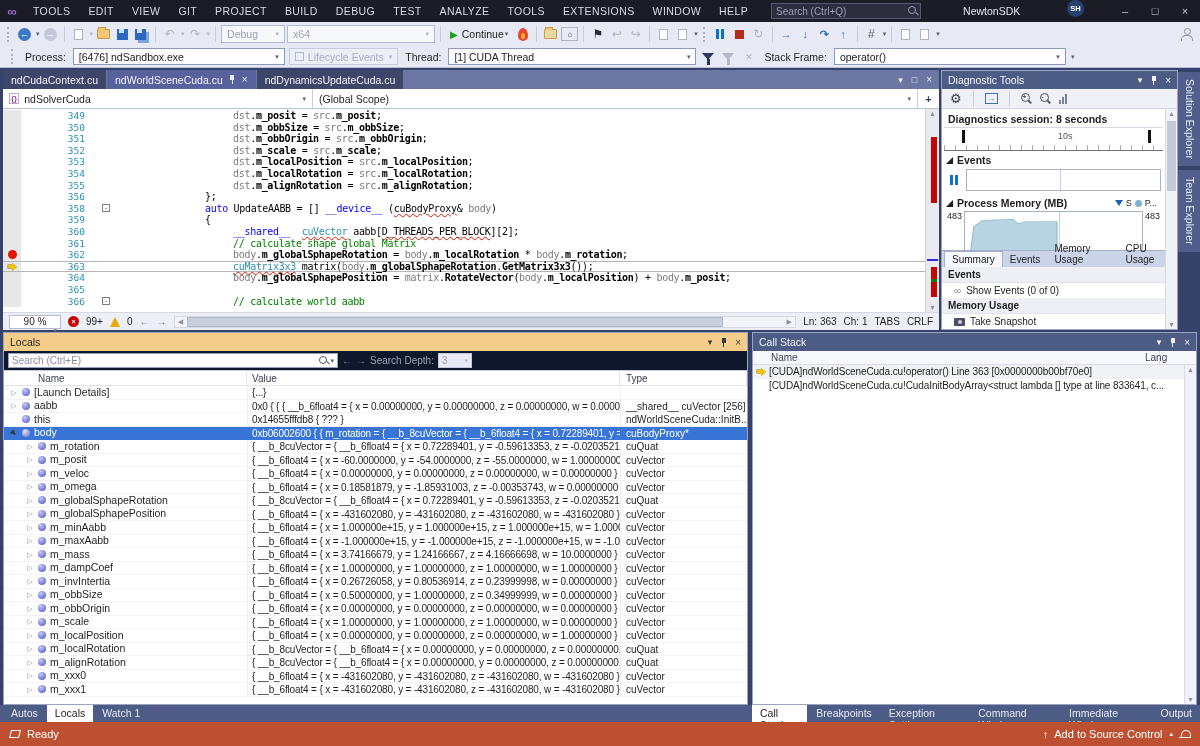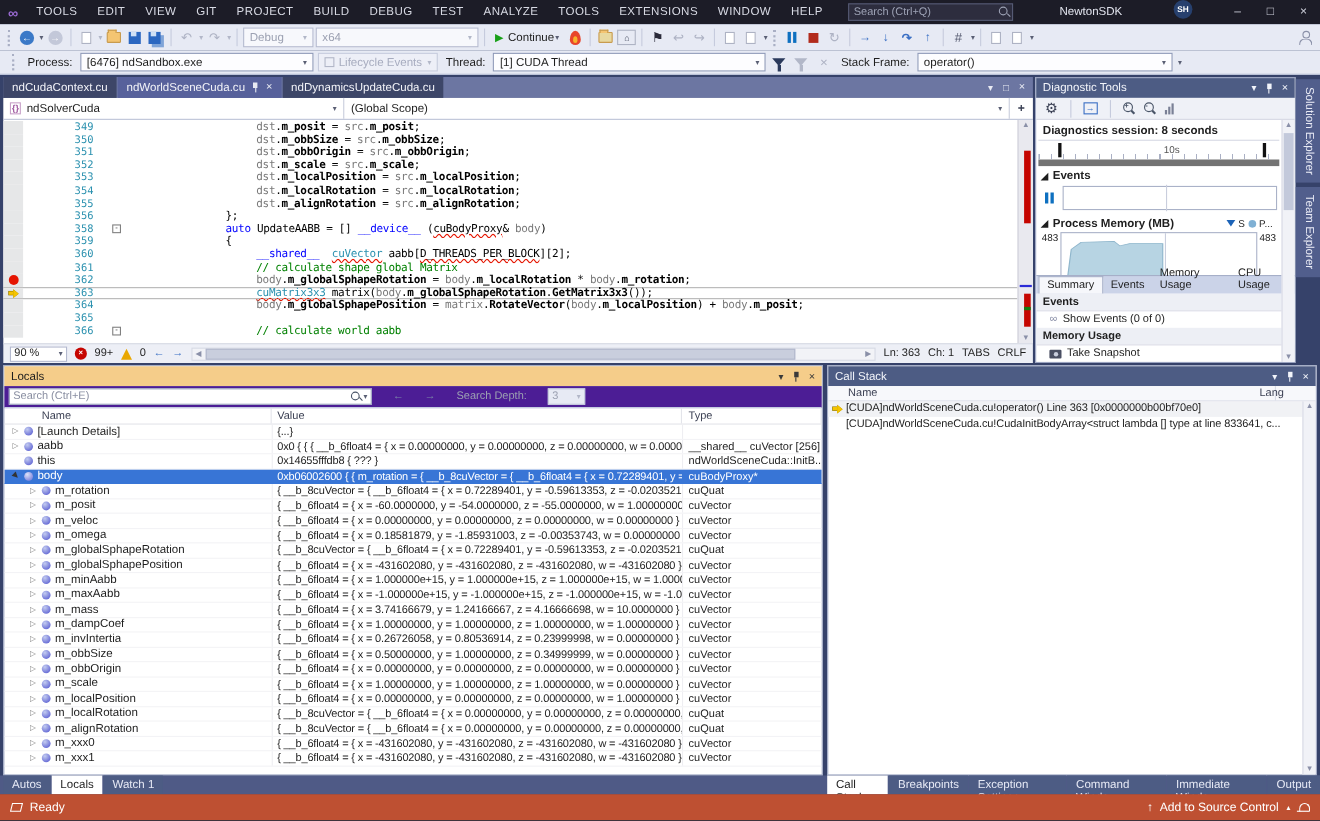--- a/index.html
+++ b/index.html
@@ -111,21 +111,21 @@
   .cl-code { flex:1; font-family:"DejaVu Sans Mono",monospace; font-size:10px; letter-spacing:-0.3px; }
   .tk-k { color:#0000FF; } .tk-t { color:#2B91AF; } .tk-c { color:#008000; }
   .tk-v { color:#7A7A7A; } .tk-m { color:#000; font-weight:600; } .tk-p { color:#000; }
   .sq { text-decoration:underline; text-decoration-style:wavy; text-decoration-color:#E51400; text-decoration-thickness:1px; text-underline-offset:1px; }
   #ed-vscroll { position:absolute; right:0; top:0; bottom:0; width:14px; background:#E9E9EF; border-left:1px solid #CFCFDA; }
   #ed-vscroll .arr { position:absolute; left:0; width:13px; text-align:center; font-size:7px; color:#8A90A8; }
   .emark { position:absolute; right:2px; width:6px; background:#C50500; }
   #ed-blueline { position:absolute; right:1px; width:11px; height:2px; background:#2B2BD7; top:150px; }
   #ed-gmark { position:absolute; right:2px; width:6px; height:3px; background:#107C10; top:170px; }
   #editorbar { height:18px; background:#EDEFF6; border-top:1px solid #D6D9E4; display:flex; align-items:center; padding:0 6px; gap:7px; font-size:10px; }
-  #zoomcombo { width:52px; height:14px; background:#fff; border:1px solid #B4BACF; display:flex; align-items:center; padding:0 3px; }
+  #zoomcombo { width:52px; height:14px; background:#fff; border:1px solid #B4BACF; display:flex; align-items:center; padding:0 3px;flex-direction:column; }
   #zoomcombo .caret { margin-left:auto; }
   .errbadge { width:11px; height:11px; border-radius:50%; background:#C50500; color:#fff; font-size:7px;
     display:flex; align-items:center; justify-content:center; font-weight:bold; }
   .warntri { width:0; height:0; border-left:5.5px solid transparent; border-right:5.5px solid transparent; border-bottom:10px solid #E9A700; }
   .bluenav { color:#3A6FC4; font-weight:bold; font-size:10px; }
   #hsb { flex:1; height:12px; display:flex; align-items:center; background:#F2F3F7; border:1px solid #D6D9E4; }
   #hsb .arr { width:12px; text-align:center; font-size:7px; color:#8A90A8; }
   #hsb .thumb { flex:1; height:10px; background:#C9CEDD; border:1px solid #B2B8CC; margin-right:60px; }
   .ebr { color:#1E1E1E; }
   
@@ -140,21 +140,21 @@
   .gear { font-size:13px; color:#3A4054; }
   .exporti { width:13px; height:11px; border:1px solid #3A6FC4; color:#3A6FC4; font-size:8px; line-height:9px; text-align:center; }
   .magi { position:relative; width:11px; height:11px; }
   .magi::before { content:""; position:absolute; left:0; top:0; width:7px; height:7px; border:1.4px solid #4A5568; border-radius:50%; }
   .magi::after { content:""; position:absolute; left:7.5px; top:7.5px; width:4px; height:1.5px; background:#4A5568; transform:rotate(45deg); }
   .magi .pm { position:absolute; left:1.5px; top:0px; font-size:7px; color:#4A5568; font-weight:bold; }
   .barsico { display:flex; align-items:flex-end; gap:1px; }
   .barsico i {  width:2px; background:#7A8096; }
   #diag-body { flex:1; position:relative; overflow:hidden; padding-right:12px; }
   #diag-session { font-weight:bold; font-size:10.5px; padding:4px 6px 2px; }
-  #diag-ruler { position:relative; height:24px; border-top:1px solid #D6D9E4; border-bottom:6px solid #737373; margin:0 2px; }
+  #diag-ruler { position:relative; height:24px; border-top:1px solid #D6D9E4; border-bottom:1px solid #737373; margin:0 2px; }
   #diag-ruler .bmark { position:absolute; top:2px; width:3px; height:13px; background:#111; }
   #diag-ruler .tlabel { position:absolute; top:3px; font-size:9px; color:#555; }
   #diag-ruler .ticks { position:absolute; left:0; right:0; bottom:0; height:5px;
     background:repeating-linear-gradient(90deg,#AAB0C4 0 1px,transparent 1px 11px); }
   .secthead { display:flex; align-items:center; gap:4px; font-weight:bold; font-size:10.5px; padding:3px 4px 1px; }
   .tri-dr { width:0; height:0; border-bottom:7px solid #1E1E1E; border-left:7px solid transparent; }
   #ev-lane { position:relative; height:24px; margin:1px 2px 2px 2px; display:flex; align-items:center; }
   #ev-lane .lanebox { position:absolute; left:22px; right:2px; top:1px; bottom:1px; border:1px solid #AAB2C8; background:#fff; }
   .vguide { position:absolute; top:0; bottom:0; width:1px; background:#C9CEDD; }
   .legend { margin-left:auto; display:flex; align-items:center; gap:3px; font-weight:normal; font-size:9px; padding-right:4px; }
@@ -177,21 +177,21 @@
   #diag-scroll .arr { position:absolute; left:0; width:11px; text-align:center; font-size:7px; color:#8A90A8; }
   #diag-scroll .thumb { position:absolute; left:1px; width:9px; background:#C3C9DB; }
   
   #side-strip { position:absolute; left:1178px; top:70px; width:22px; height:260px; background:#36426A; display:flex; flex-direction:column; gap:4px; padding-top:2px; }
   .vtab { writing-mode:vertical-rl; color:#E8EAF5; font-size:10.5px; padding:7px 4px; background:#515E8C; }
   
   #locals { position:absolute; left:3px; top:332px; width:745px; height:373px; background:#fff; border:1px solid #9AA3C0; display:flex; flex-direction:column; }
   #locals-title { height:18px; background:#F5CD8A; color:#1E1E1E; display:flex; align-items:center; padding:0 6px; font-size:10.5px; }
   #locals-title .picons { margin-left:auto; display:flex; align-items:center; gap:8px; color:#3A3A3A; }
   #locals-title .picons span { font-size:9px; }
-  #locals-search { height:20px; background:#4c1d95; display:flex; align-items:center; gap:19px; padding:0 4px; border-bottom:1px solid #C5CCE0; }
+  #locals-search { height:20px; background:#0f172a; display:flex; align-items:center; gap:4px; padding:0 4px; border-bottom:1px solid #C5CCE0; }
   #lsearch-box { width:330px; height:15px; background:#fff; border:1px solid #98A0BC; display:flex; align-items:center; padding:0 3px; }
   #lsearch-box input { flex:1; border:0; outline:0; font-size:10px; color:#555; font-family:"Liberation Sans",sans-serif; }
   #lsearch-box input::placeholder { color:#8A8FA2; }
   .mag.dark::before { border-color:#4A5568; } .mag.dark::after { background:#4A5568; }
   .grayarrow { color:#7C88A8; font-weight:bold; font-size:10px; }
   .depthlabel { color:#9CA1B2; font-size:10px;text-align:right; }
   #depth-combo { width:34px; height:15px; background:#E7EAF4; border:1px solid #C3C9DC; color:#9CA1B2;
     font-size:10px; display:flex; align-items:center; padding:0 3px; }
   #depth-combo .caret { margin-left:auto; }
   #locals-header { height:15px; display:flex; border-bottom:1px solid #E3E4EA; font-size:10px; color:#3A3F52; }

